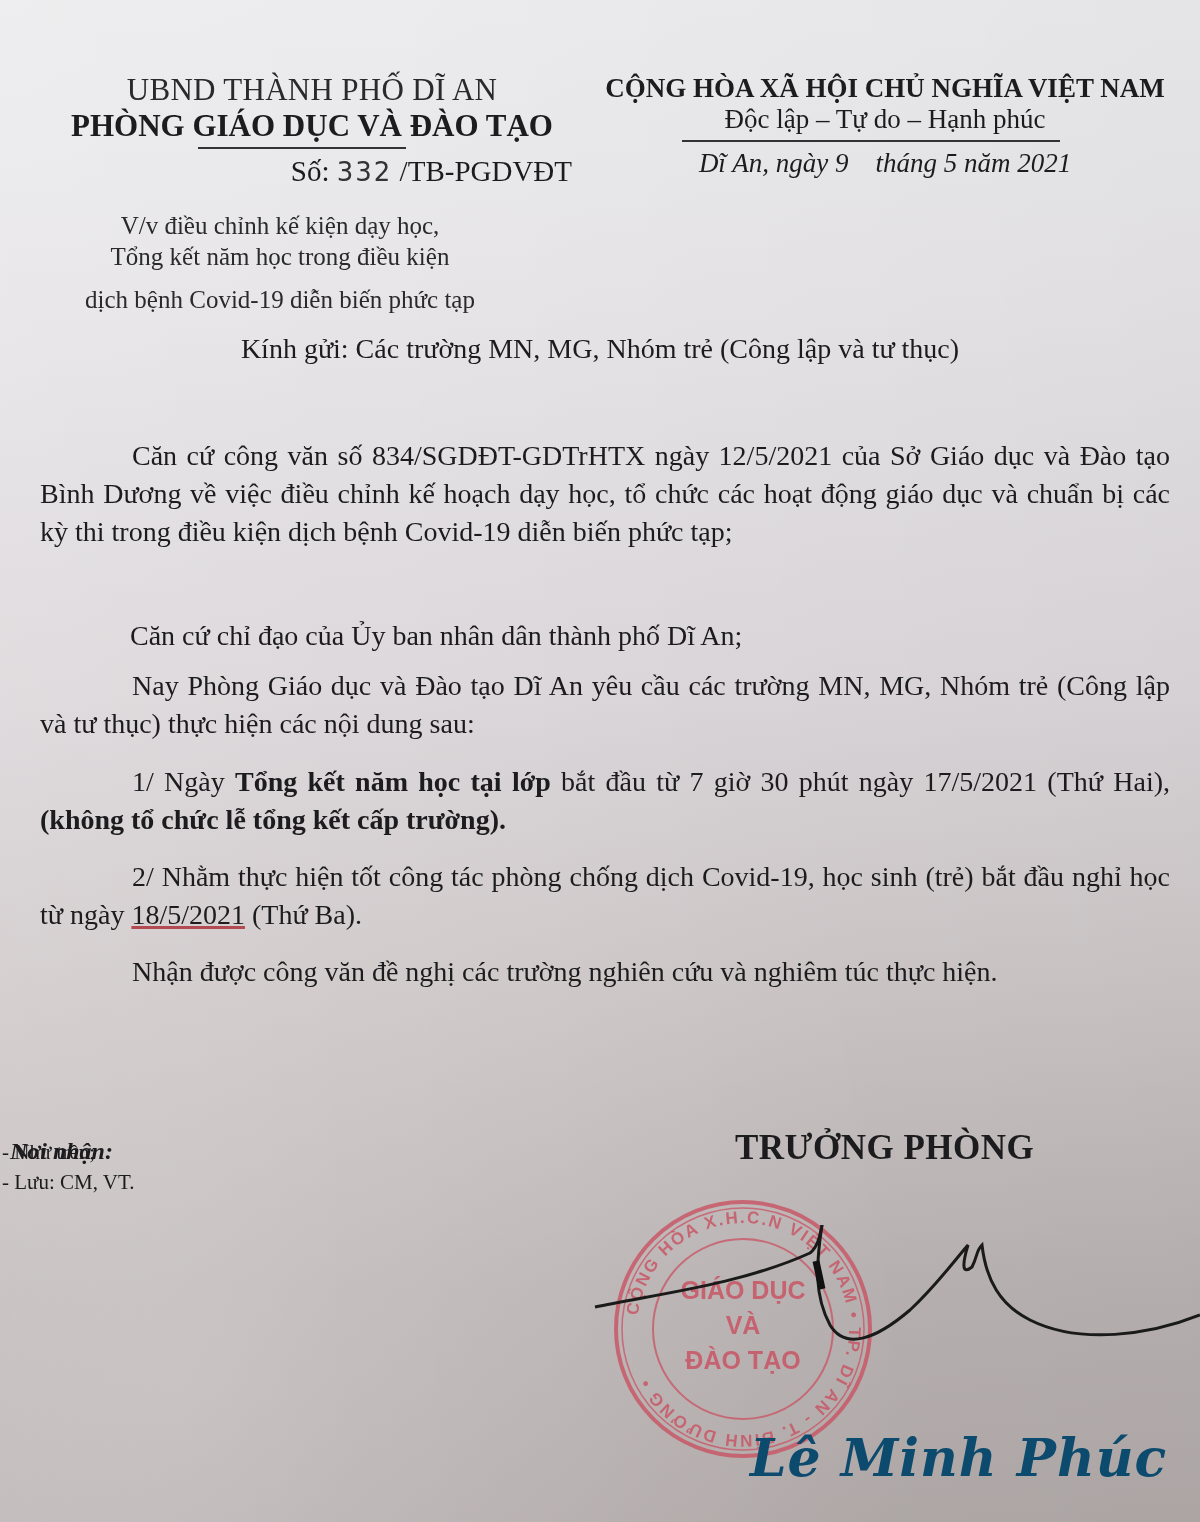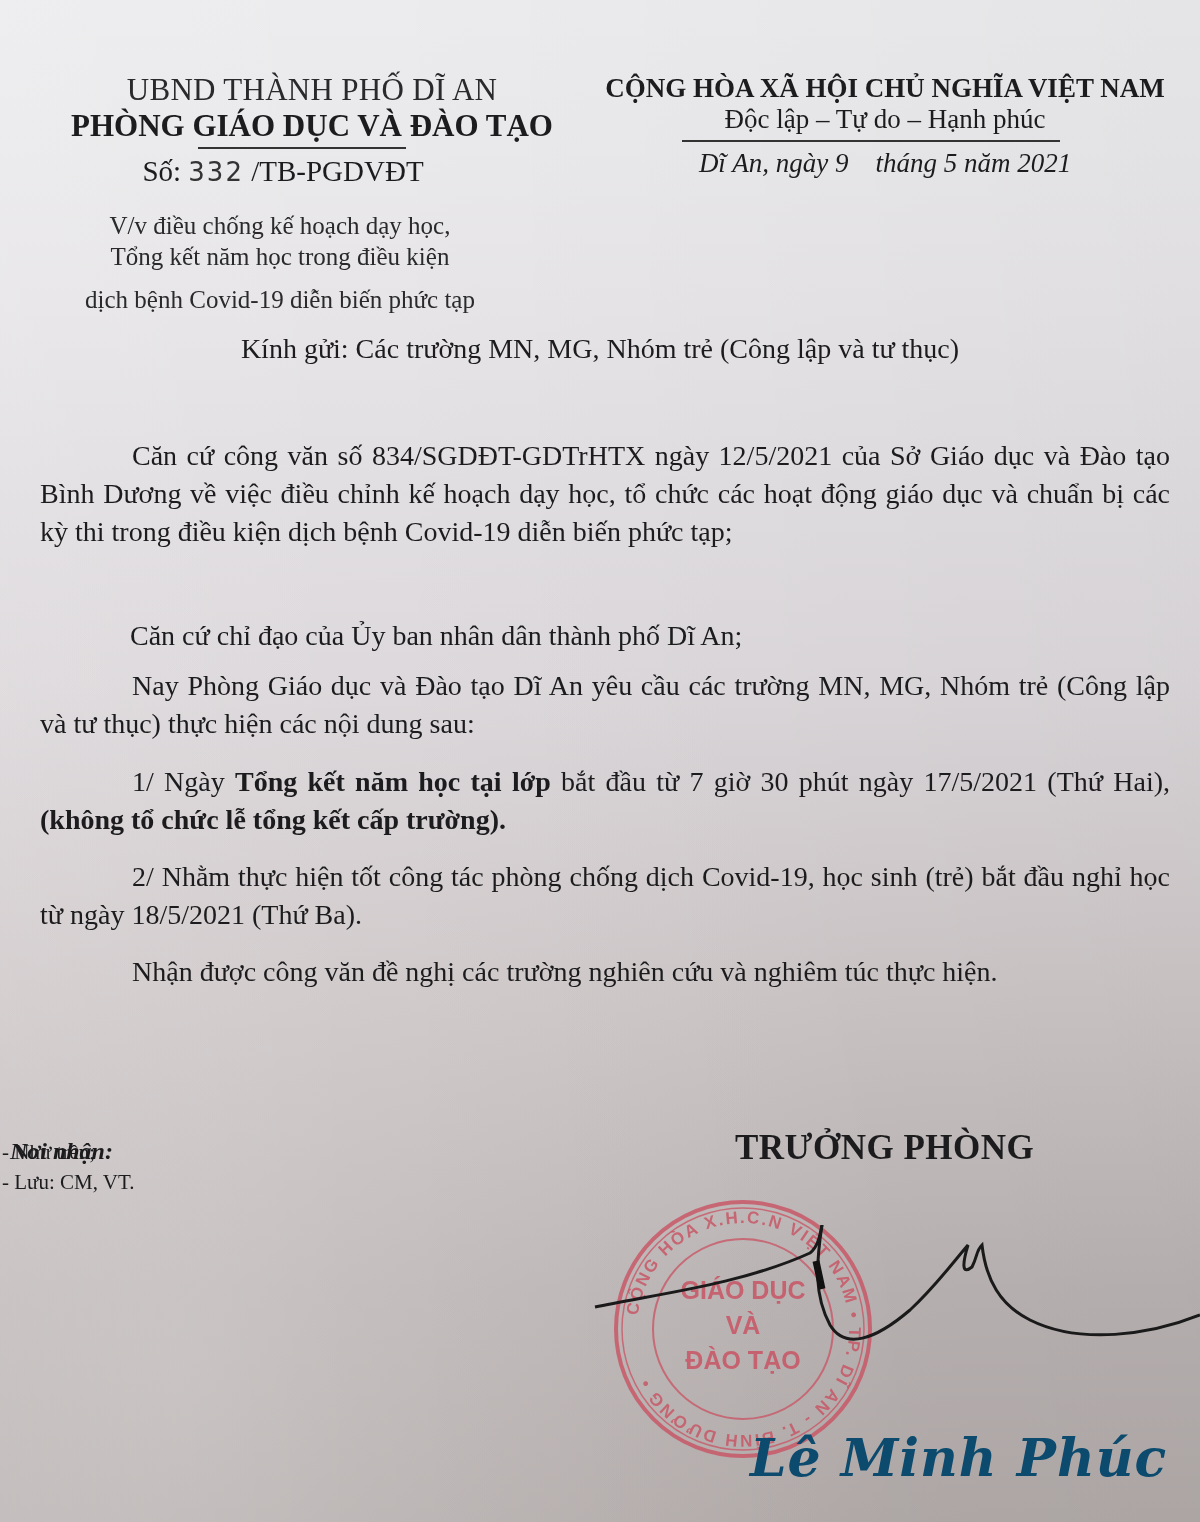--- a/index.html
+++ b/index.html
@@ -15,21 +15,21 @@
       radial-gradient(ellipse at 15% 90%, rgba(230,225,226,0.35) 0%, rgba(0,0,0,0) 50%),
       linear-gradient(90deg, rgba(255,255,255,0.10) 0%, rgba(0,0,0,0) 30%, rgba(0,0,0,0.03) 100%);
   }
   .abs { position: absolute; white-space: nowrap; }
   .hdr-left { left: 12px; width: 600px; text-align: center; }
   .hdr-right { left: 570px; width: 630px; text-align: center; }
 
   #ubnd { top: 72px; font-size: 31px; letter-spacing: 0.3px; color: #2a2a2c; }
   #pgd { top: 108px; font-size: 31px; font-weight: bold; }
   #pgd-line { top: 147px; left: 198px; width: 208px; height: 2px; background: #333; }
-  #soline { top: 155px; left: 3px; width: 560px; text-align: center; font-size: 29px; }
+  #soline { top: 155px; left: 12px; width: 560px; text-align: right; font-size: 29px; }
   #so-num { font-family: "DejaVu Sans", sans-serif; font-size: 26px; letter-spacing: 2px; color: #333; }
   .vv { left: 0; width: 560px; text-align: center; font-size: 25px; color: #2a2a2c; }
   #vv1 { top: 212px; }
   #vv2 { top: 243px; }
   #vv3 { top: 286px; }
 
   #chxh { top: 73px; font-size: 27px; font-weight: bold; }
   #motto { top: 104px; font-size: 27px; }
   #motto-line { top: 140px; left: 682px; width: 378px; height: 2px; background: #333; }
   #place-date { top: 148px; font-size: 27px; font-style: italic; }
@@ -38,21 +38,21 @@
 
   .para { left: 40px; right: 30px; font-size: 28px; line-height: 38px; white-space: normal; text-align: justify; }
   .para .ind { display: inline-block; width: 92px; }
   #p1 { top: 437px; }
   #p2 { top: 617px; left: 130px; }
   #p3 { top: 667px; }
   #p4 { top: 763px; }
   #p5 { top: 858px; }
   #p6 { top: 953px; }
   .b { font-weight: bold; }
-  .ul-date { text-decoration-color: #b24a52; text-decoration-thickness: 3px; }
+  .ul-date { text-decoration: underline; text-decoration-color: #b24a52; text-decoration-thickness: 3px; }
 
   #noi-nhan-title { top: 1105px; left: 10px; font-size: 24px; font-style: italic; font-weight: bold; margin-top: 33px; }
   #noi-nhan-1 { top: 1140px; left: 2px; font-size: 21px; }
   #noi-nhan-2 { top: 1170px; left: 2px; font-size: 21px; }
 
   #truong-phong { top: 1128px; left: 735px; font-size: 35px; font-weight: bold; letter-spacing: 0.5px; }
 
   #stamp { position: absolute; left: 612px; top: 1198px; width: 262px; height: 262px; }
   #stamp-inner { position: absolute; left: 0; top: 0; width: 100%; height: 100%; }
   .stamp-txt { position: absolute; width: 262px; text-align: center; font-family: "Liberation Sans", sans-serif; font-weight: bold; color: #c85867; opacity: 0.88; }
@@ -71,21 +71,21 @@
 <div class="shade"></div>
 
 <div id="ubnd" class="abs hdr-left">UBND THÀNH PHỐ DĨ AN</div>
 <div id="pgd" class="abs hdr-left">PHÒNG GIÁO DỤC VÀ ĐÀO TẠO</div>
 <div id="pgd-line" class="abs"></div>
 <div id="soline" class="abs">
   <span>Số:</span>
   <span id="so-num">332</span>
   <span>/TB-PGDVĐT</span>
 </div>
-<div id="vv1" class="abs vv">V/v điều chống kế hoạch dạy học,</div>
+<div id="vv1" class="abs vv">V/v điều chỉnh kế kiện dạy học,</div>
 <div id="vv2" class="abs vv">Tổng kết năm học trong điều kiện</div>
 <div id="vv3" class="abs vv">dịch bệnh Covid-19 diễn biến phức tạp</div>
 
 <div id="chxh" class="abs hdr-right">CỘNG HÒA XÃ HỘI CHỦ NGHĨA VIỆT NAM</div>
 <div id="motto" class="abs hdr-right">Độc lập – Tự do – Hạnh phúc</div>
 <div id="motto-line" class="abs"></div>
 <div id="place-date" class="abs hdr-right">
   <span>Dĩ An, ngày</span>
   <span>9</span>&nbsp;&nbsp;&nbsp;
   <span>tháng 5 năm 2021</span>

